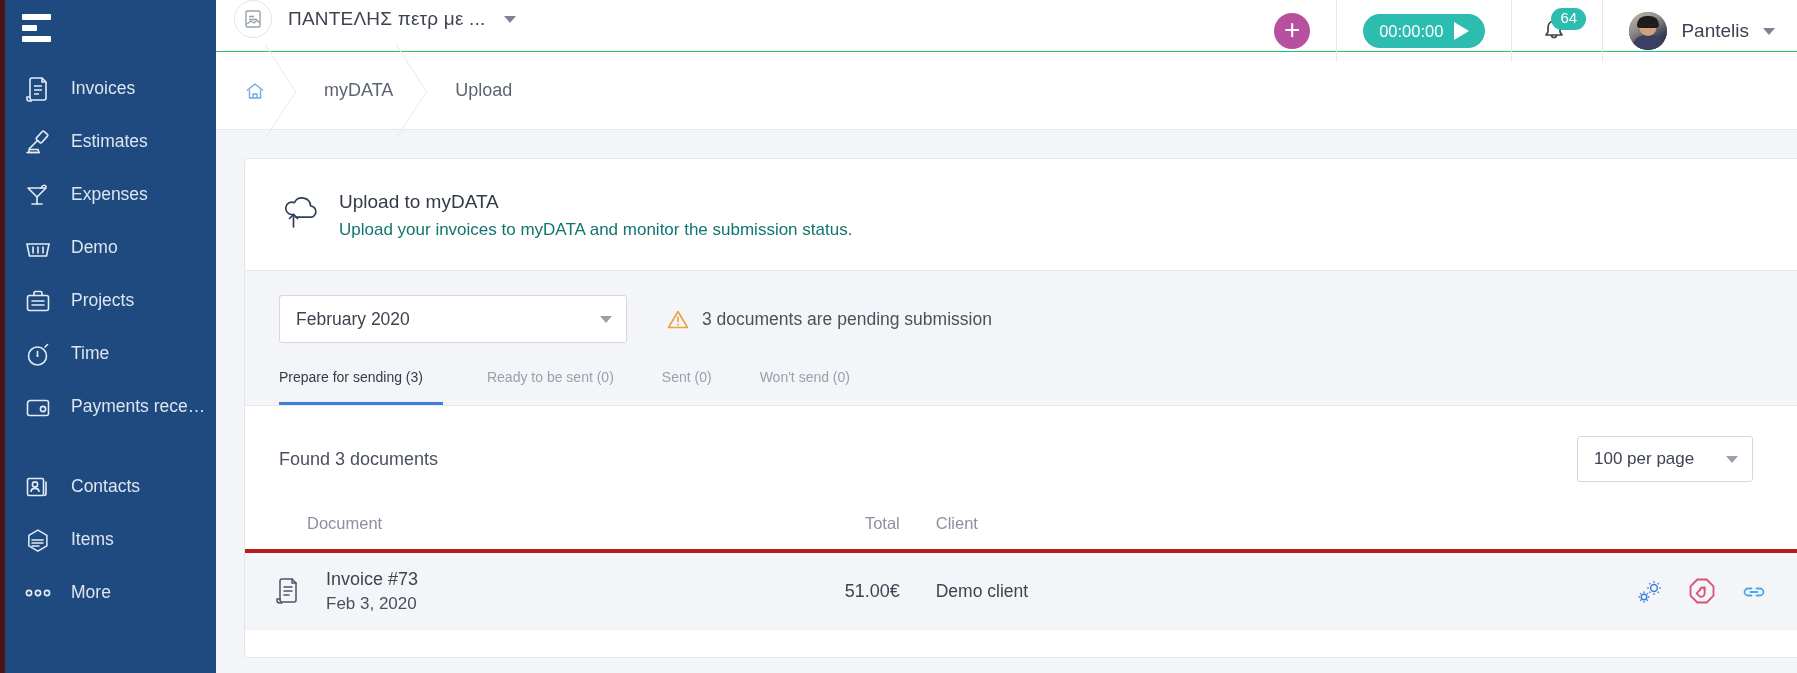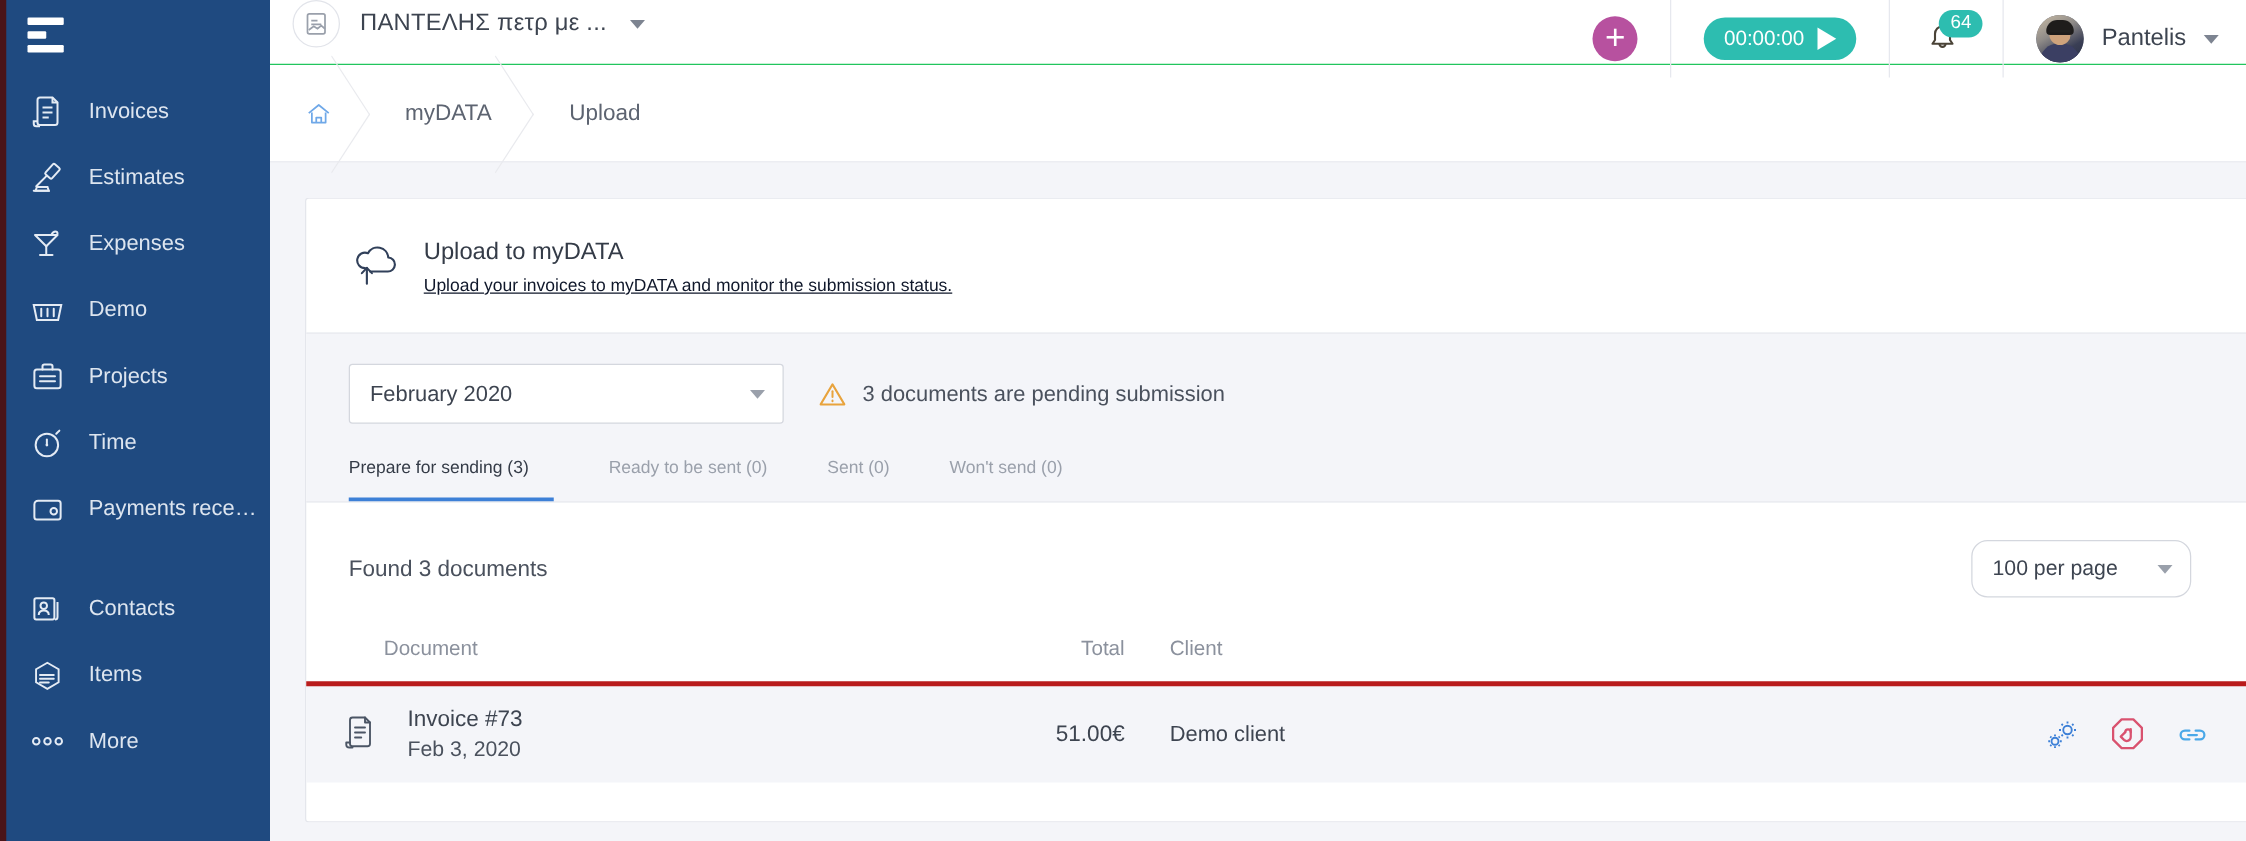--- a/index.html
+++ b/index.html
@@ -141,27 +141,27 @@
   
   #content { padding: 28px 0 0 28px; height: calc(673px - 62px - 78px); }
   .card {
     background: #ffffff; border: 1px solid #e4e6ec; border-right: none;
     border-radius: 3px 0 0 3px;
     min-height: 500px;
   }
   .card-head { display: flex; align-items: flex-start; padding: 32px 0 30px 34px; }
   .cloud-ico { width: 42px; min-width: 42px; margin-right: 18px; margin-top: 4px; }
   .card-title { font-size: 19px; color: #343b47; margin-bottom: 7px; }
-  .card-sub { font-size: 14px; color: #0f172a; text-decoration: underline; }
+  .card-sub { font-size: 17px; color: #0f766e; }
 
   .toolbar {
     background: #f4f5f9; border-top: 1px solid #e8e9ee; border-bottom: 1px solid #e8e9ee;
     padding: 24px 0 0 34px; display: flex; flex-direction: column;
   }
-  .tool-row { display: flex; align-items: center; gap: 28px; }
+  .tool-row { display: flex; align-items: center; gap: 40px; }
   .select {
     width: 348px; height: 48px; background: #fff;
     border: 1px solid #d4d7de; border-radius: 3px;
     display: flex; align-items: center; padding: 0 14px 0 16px;
     font-size: 17.5px; color: #3d4450; cursor: pointer;
   }
   .select .val { flex: 1; }
   .sel-caret {
     width: 0; height: 0; border-left: 6px solid transparent;
     border-right: 6px solid transparent; border-top: 7px solid #9aa0ab;
@@ -176,21 +176,21 @@
   .tab:first-child { padding-left: 0; margin-right: 24px; }
   .tab.active { color: #343b47; border-bottom-color: #3d80d7; }
 
   .found-row {
     display: flex; align-items: center; justify-content: space-between;
     padding: 30px 44px 22px 34px;
   }
   .found-txt { font-size: 18px; color: #4a515d; }
   .perpage {
     width: 176px; height: 46px; background: #fff;
-    border: 1px solid #d4d7de; border-radius: 13px;
+    border: 1px solid #d4d7de; border-radius: 3px;
     display: flex; align-items: center; padding: 0 14px 0 16px;
     font-size: 17px; color: #3d4450; cursor: pointer;
   }
   .perpage .val { flex: 1; }
 
   table { width: 100%; border-collapse: collapse; }
   thead th {
     font-size: 16.5px; color: #8b919d; font-weight: normal; text-align: left;
     padding: 10px 0 16px;
   }

